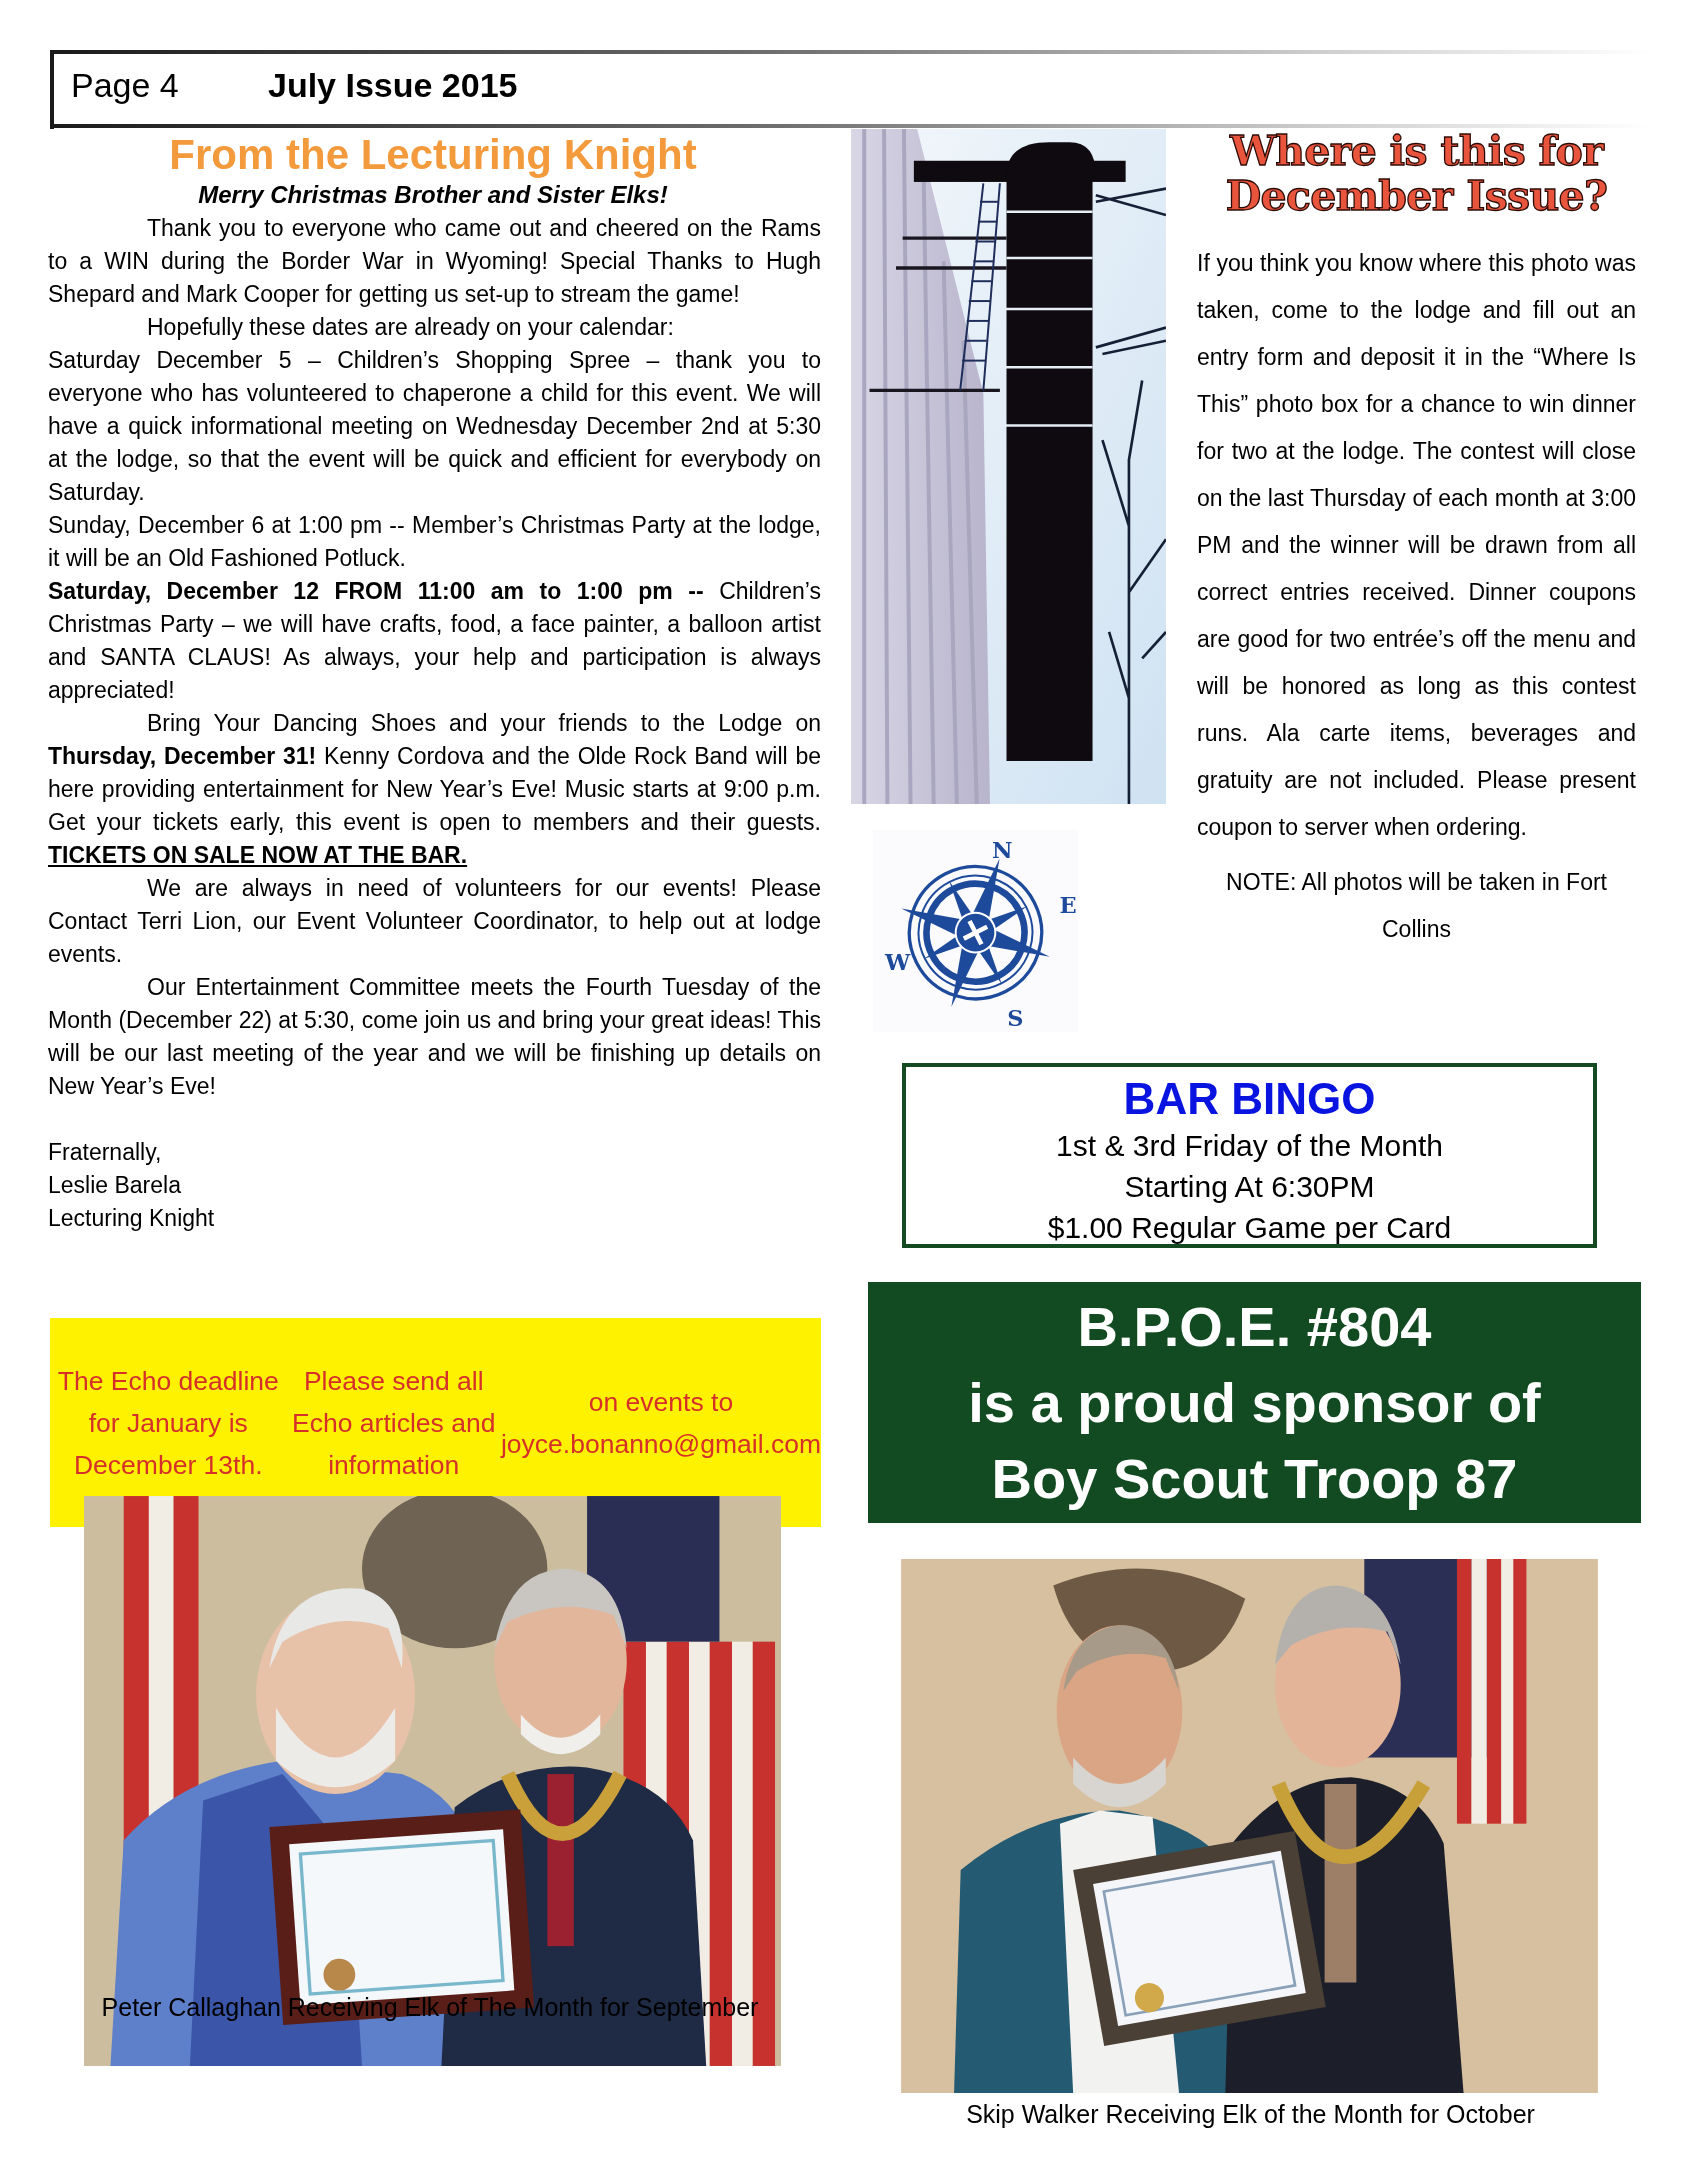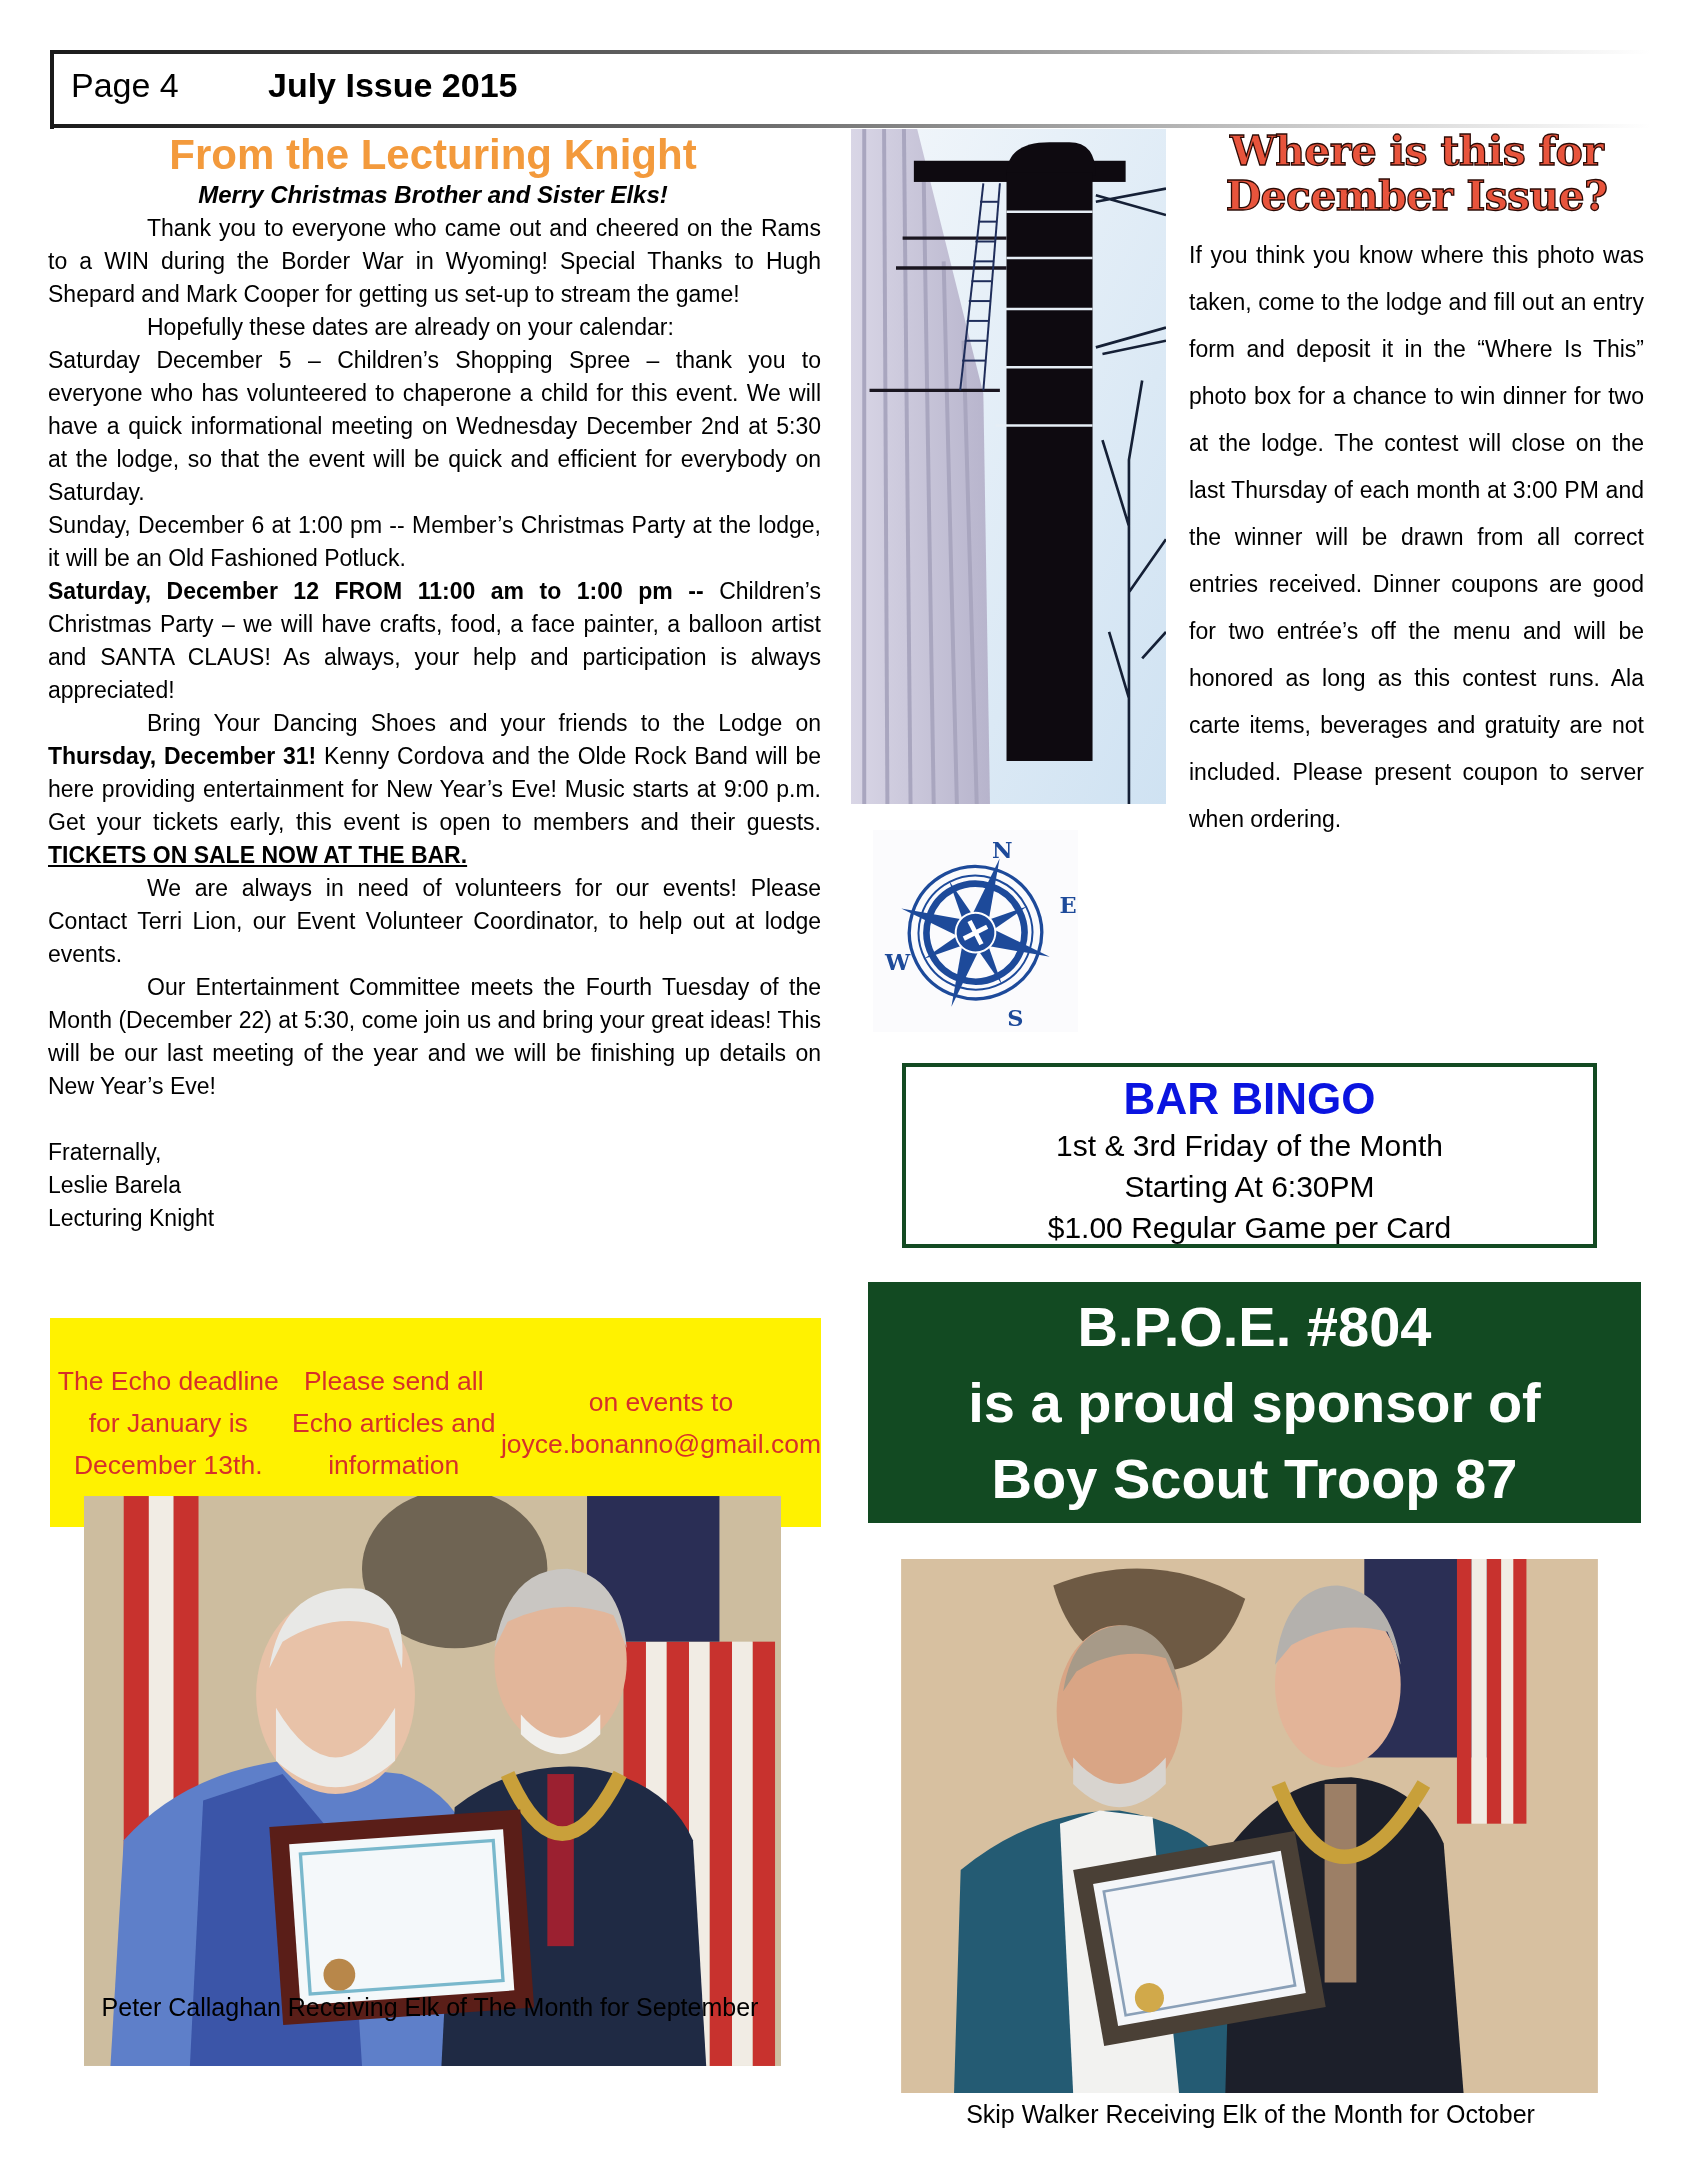--- a/index.html
+++ b/index.html
@@ -37,21 +37,21 @@
   
   .photo { position:absolute; overflow:hidden; }
   .cap { position:absolute; text-align:center; font-size:25px; line-height:37px; }
 
   
   .wit { position:absolute; left:1188px; width:457px; top:129px; text-align:center;
       font-family:"DejaVu Serif", serif; font-weight:bold; font-size:41px; line-height:45px;
       color:#e8543c; -webkit-text-stroke:1.3px #2a0a05; letter-spacing:-0.7px; }
   .wit-body { position:absolute; left:1189px; width:455px; top:232px; font-size:23px; line-height:47px;
       text-align:justify; }
-  .wit-body p { margin:0; }
+  .wit-body p { margin:8px; }
   .center { text-align:center; }
 
   .bingo { position:absolute; left:902px; top:1063px; width:695px; height:185px; border:4.6px solid #134a22;
       box-sizing:border-box; text-align:center; }
   .bingo-title { color:#0a14e0; font-weight:bold; font-size:44px; line-height:53px; margin-top:5.3px;text-align:center; }
   .bingo-line { font-size:30px; line-height:41px; }
 
   .bpoe { position:absolute; left:868px; top:1282px; width:773px; height:241px; background:#124a22;
       color:#fff; font-weight:bold; text-align:center; font-size:56px; line-height:76px;
       display:flex; flex-direction:column; justify-content:center; }
@@ -144,20 +144,21 @@
     </g>
   </svg>
 </div>
 
 <div class="wit">
   <div>Where is this for</div>
   <div>December Issue?</div>
 </div>
 <div class="wit-body">
   <p>If you think you know where this photo was taken, come to the lodge and fill out an entry form and deposit it in the “Where Is This” photo box for a chance to win dinner for two at the lodge.  The contest will close on the last Thursday of each month at 3:00 PM and the winner will be drawn from all correct entries received.  Dinner coupons are good for two entrée’s off the menu and will be honored as long as this contest runs.  Ala carte items, beverages and gratuity are not included.  Please present coupon to server when ordering.</p>
+  <p class="center" style="padding:0 13.2px;">NOTE: All photos will be taken in Fort Collins</p>
 </div>
 
 <div class="abs" style="left:873px;top:830px;width:205px;height:202px;">
   <svg width="205" height="202" viewBox="0 0 310 305">
     <rect width="310" height="305" fill="#fbfbfd"></rect>
     <g transform="translate(155,155) rotate(18)" fill="#1d4a9a" stroke="#1d4a9a">
       <circle r="100" fill="none" stroke-width="5"></circle>
       <circle r="86" fill="none" stroke-width="3"></circle>
       <circle r="74" fill="none" stroke-width="10"></circle>
       <g stroke="none">

